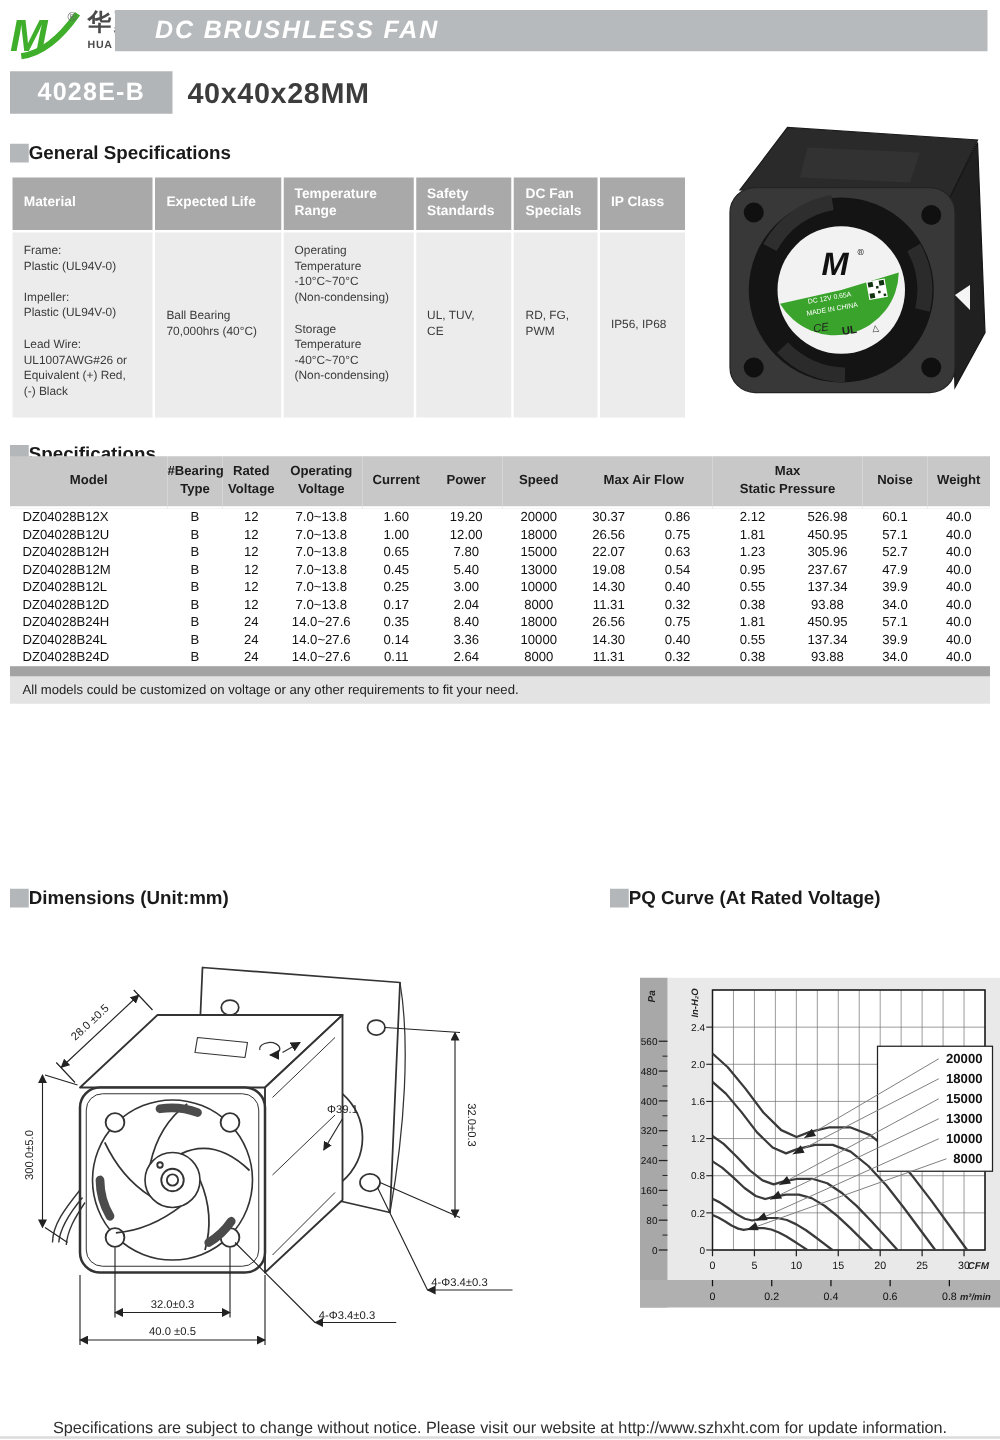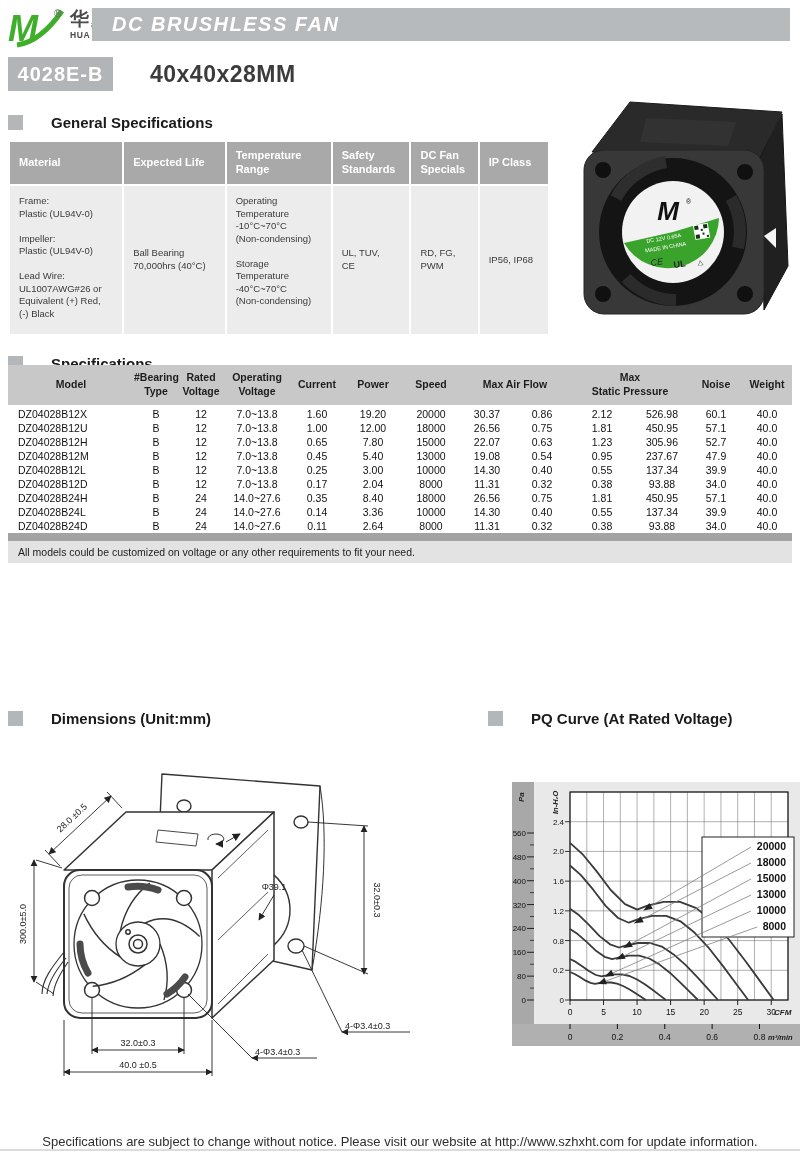--- a/index.html
+++ b/index.html
@@ -4,27 +4,27 @@
 <style>
   html,body{margin:0;padding:0;background:#fff;}
   .page{position:relative;width:800px;height:1152px;background:#fff;overflow:hidden;
         font-family:"Liberation Sans","DejaVu Sans",sans-serif;color:#222;}
   
   .logo{position:absolute;left:8px;top:5px;display:flex;align-items:flex-start;gap:4px;}
   .logo-text{display:flex;flex-direction:column;line-height:1;margin-top:4px;}
   .logo-cn{font-size:19px;font-weight:bold;color:#4a4a4a;letter-spacing:2px;}
   .logo-en{font-size:8.5px;font-weight:bold;color:#4a4a4a;letter-spacing:0.6px;margin-top:3px;}
   .banner{position:absolute;left:92px;top:8px;width:698px;height:33px;background:#b7babc;}
-  .banner h1{margin:0;padding-left:20px;font-size:20px;line-height:33px;color:#fff;
+  .banner h1{margin:0;padding-left:32px;font-size:20px;line-height:33px;color:#fff;
              font-weight:bold;letter-spacing:1.5px;font-style:italic;}
-  .badge{position:absolute;left:8px;top:57px;width:105px;height:34px;background:#b2b5b7;
+  .badge{position:absolute;left:8px;top:57px;width:130px;height:34px;background:#b2b5b7;
          color:#fff;font-size:20px;font-weight:bold;text-align:center;line-height:34px;letter-spacing:1px;}
   .size{position:absolute;left:150px;top:61px;font-size:23px;font-weight:600;color:#3c3c3c;letter-spacing:0.5px;}
   
-  .sec{position:absolute;display:flex;align-items:center;gap:28px;}
+  .sec{position:absolute;display:flex;align-items:center;gap:0;}
   .bullet{width:15px;height:15px;background:#b4b7b9;}
   .sec h2{margin:0;font-size:15px;font-weight:bold;color:#1a1a1a;}
   
   #gen-table{position:absolute;left:8px;top:140px;width:542px;border-collapse:separate;border-spacing:2px;}
   #gen-table th{background:#a9a9a9;color:#fff;font-size:11px;font-weight:bold;text-align:left;
                 padding:2px 4px 2px 9px;height:38px;white-space:pre-line;line-height:1.25;vertical-align:middle;}
   #gen-table td{background:#ececec;color:#3a3a3a;font-size:9.5px;padding:9px 6px 9px 9px;
                 white-space:pre-line;line-height:1.32;height:130px;vertical-align:middle;}
   #gen-table td.vtop{vertical-align:top;}
   

